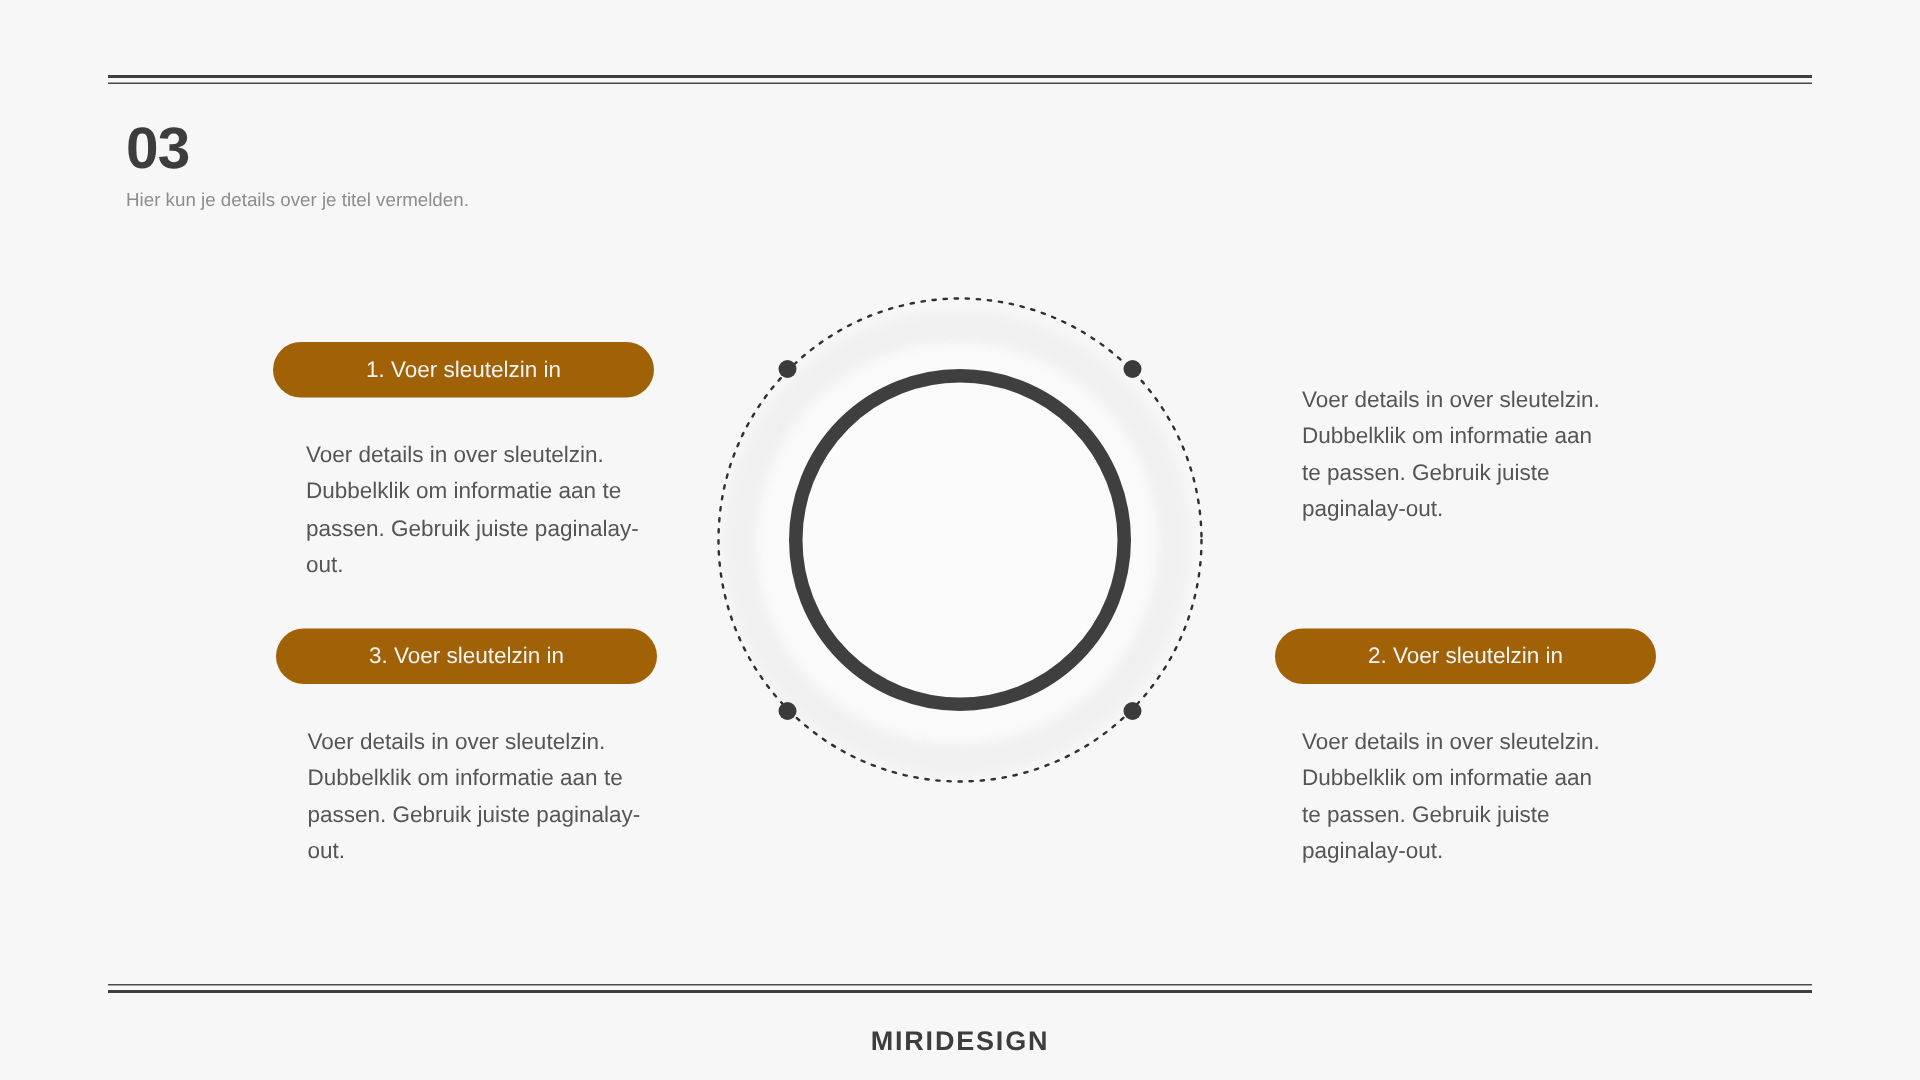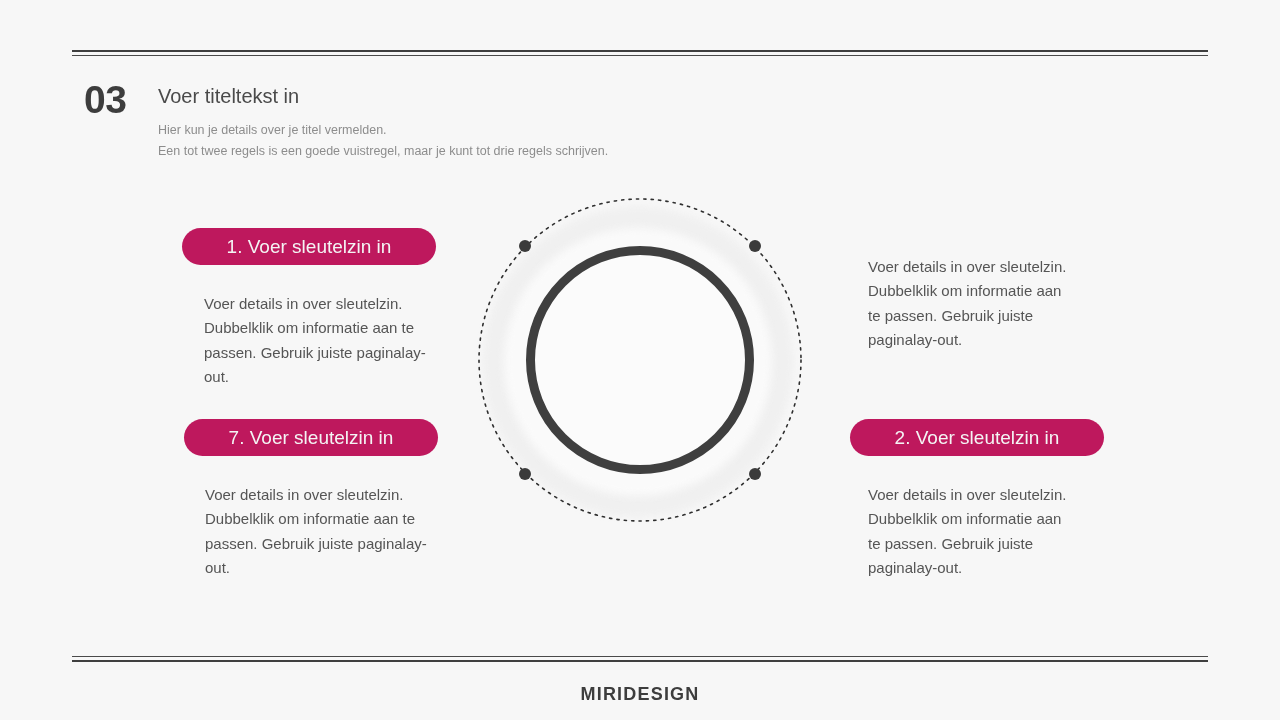--- a/index.html
+++ b/index.html
@@ -58,20 +58,21 @@
   
   .header {
     position: absolute;
     left: 84px;
     top: 80px;
     width: 700px;
   }
   .header-row {
     display: flex;
     align-items: flex-start;
+    flex-direction: column;
   }
   .section-number {
     font-size: 39px;
     font-weight: bold;
     color: #3d3d3d;
     line-height: 1;
     letter-spacing: -0.5px;
     width: 74px;
     flex: none;
   }
@@ -150,23 +151,23 @@
   .node-dot.n3 { left: 41px;  top: 270px; }
   .node-dot.n4 { left: 271px; top: 270px; }
 
   
   .key-item {
     position: absolute;
   }
   .key-pill {
     height: 37px;
     border-radius: 19px;
-    background: #be185d;
+    background: #a16207;
     color: #f4f4f4;
-    font-size: 19px;
+    font-size: 15px;
     display: flex;
     align-items: center;
     justify-content: center;
     box-sizing: border-box;
     padding: 0 12px;
   }
   .key-body {
     font-size: 15px;
     color: #555555;
     line-height: 1.63;
@@ -203,23 +204,21 @@
 
 <div class="rule-top">
   <div class="line-a"></div>
   <div class="line-b"></div>
 </div>
 
 <div class="header">
   <div class="header-row">
     <div class="section-number">03</div>
     <div class="header-text">
-      <h1 class="slide-title">Voer titeltekst in</h1>
       <p class="subtitle-line">Hier kun je details over je titel vermelden.</p>
-      <p class="subtitle-line">Een tot twee regels is een goede vuistregel, maar je kunt tot drie regels schrijven.</p>
     </div>
   </div>
 </div>
 
 <div class="circle-graphic">
   <div class="soft-disc"></div>
   <div class="soft-disc-inner"></div>
   <svg class="dashed-ring" viewBox="0 0 324 324">
     <circle cx="162" cy="162" r="161" fill="none" stroke="#2f2f2f" stroke-width="1.6" stroke-dasharray="2.2 5.2" stroke-linecap="round"></circle>
   </svg>
@@ -233,21 +232,21 @@
 <div class="key-item item-1">
   <div class="key-pill">1. Voer sleutelzin in</div>
   <div class="key-body">Voer details in over sleutelzin. Dubbelklik om informatie aan te passen. Gebruik juiste paginalay-out.</div>
 </div>
 
 <div class="key-item item-2">
   <div class="key-body">Voer details in over sleutelzin. Dubbelklik om informatie aan te passen. Gebruik juiste paginalay-out.</div>
 </div>
 
 <div class="key-item item-3">
-  <div class="key-pill">7. Voer sleutelzin in</div>
+  <div class="key-pill">3. Voer sleutelzin in</div>
   <div class="key-body">Voer details in over sleutelzin. Dubbelklik om informatie aan te passen. Gebruik juiste paginalay-out.</div>
 </div>
 
 <div class="key-item item-4">
   <div class="key-pill">2. Voer sleutelzin in</div>
   <div class="key-body">Voer details in over sleutelzin. Dubbelklik om informatie aan te passen. Gebruik juiste paginalay-out.</div>
 </div>
 
 <div class="rule-bottom">
   <div class="line-a"></div>

